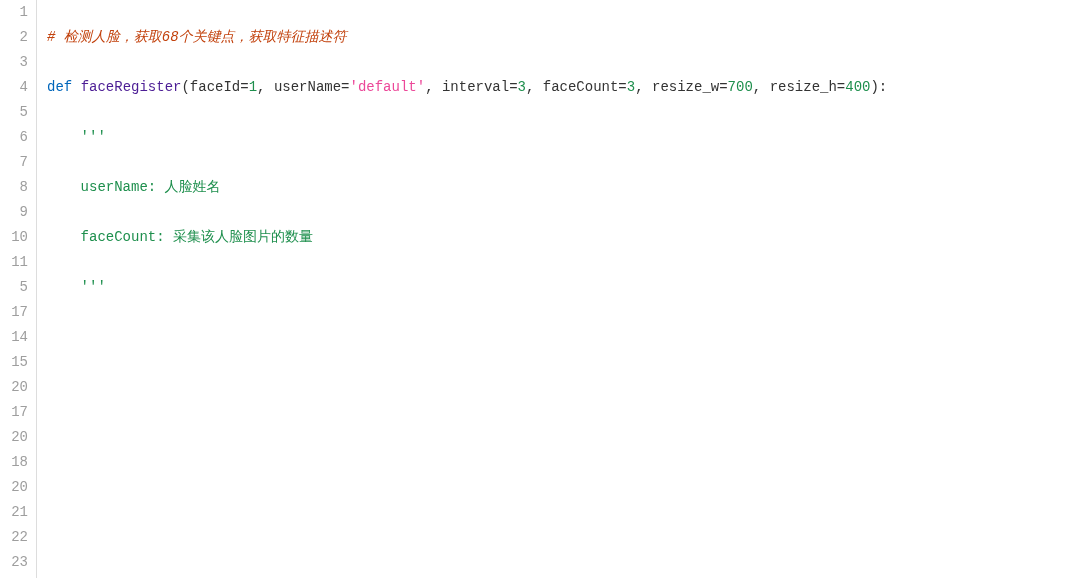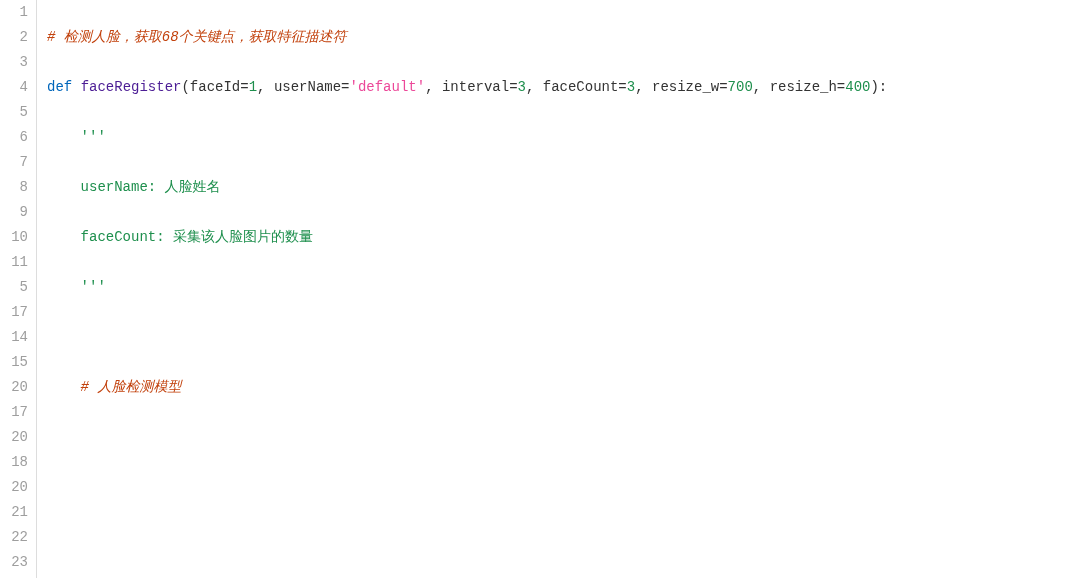--- a/index.html
+++ b/index.html
@@ -79,21 +79,20 @@
 <div class="separator"></div>
 
 <div class="code">
 <div class="code-line"><span class="tok-comment"># 检测人脸，获取68个关键点，获取特征描述符</span></div>
 <div class="code-line"><span class="tok-keyword">def</span> <span class="tok-funcname">faceRegister</span><span>(faceId=</span><span class="tok-number">1</span><span>, userName=</span><span class="tok-string">'default'</span><span>, interval=</span><span class="tok-number">3</span><span>, faceCount=</span><span class="tok-number">3</span><span>, resize_w=</span><span class="tok-number">700</span><span>, resize_h=</span><span class="tok-number">400</span><span>):</span></div>
 <div class="code-line"><span class="tok-docstring">    '''</span></div>
 <div class="code-line"><span class="tok-docstring">    userName: 人脸姓名</span></div>
 <div class="code-line"><span class="tok-docstring">    faceCount: 采集该人脸图片的数量</span></div>
 <div class="code-line"><span class="tok-docstring">    '''</span></div>
 <div class="code-line"><span></span></div>
-<div class="code-line"><span class="tok-comment">    # 人脸检测模型</span></div>
 <div class="code-line"></div>
 
 
 
 
 
 
 
 
 

